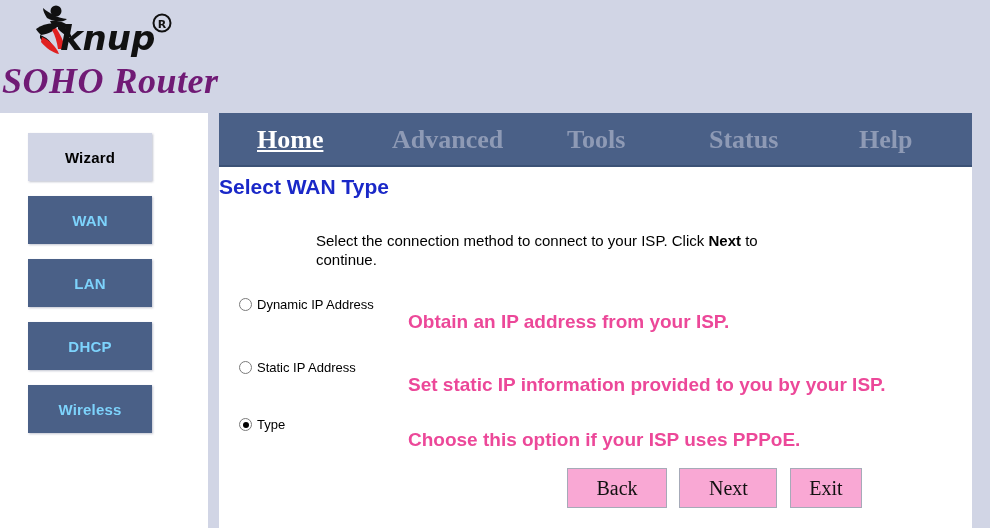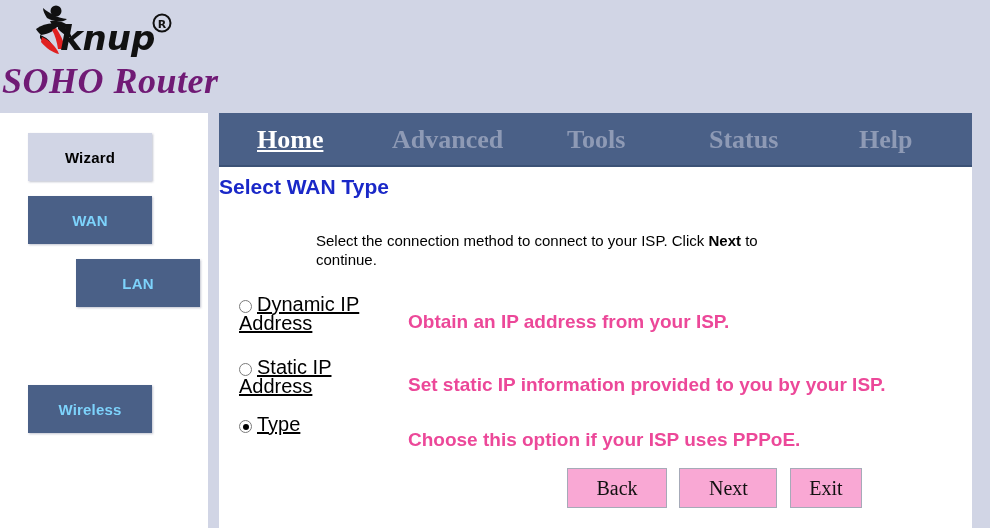--- a/index.html
+++ b/index.html
@@ -79,21 +79,21 @@
     justify-content: center;
     box-shadow: 1px 1px 2px rgba(120,125,150,0.45);
     letter-spacing: 0.2px;
   }
   .side-btn.active {
     background: #d1d5e5;
     color: #000000;
   }
   .sb0 { top: 20px; }
   .sb1 { top: 83px; }
-  .sb2 { top: 146px; margin-left: 48px; }
+  .sb2 { top: 146px; }
   .sb3 { top: 209px; }
   .sb4 { top: 272px; }
 
   
   .gutter {
     position: absolute;
     left: 208px;
     top: 113px;
     width: 11px;
     height: 415px;
@@ -177,24 +177,23 @@
   }
   .or0 { top: 182px; }
   .or1 { top: 245px; }
   .or2 { top: 302px; }
 
   .opt-label {
     position: absolute;
     left: 0;
     top: 0;
     width: 150px;
-    font-size: 20px;
+    font-size: 13px;
     color: #000000;
     line-height: 19px;
-    text-decoration: underline;
   }
   .radio {
     display: inline-block;
     width: 13px;
     height: 13px;
     border: 1px solid #7b7b7b;
     border-radius: 50%;
     background: #ffffff;
     vertical-align: -2px;
     margin-right: 5px;
@@ -286,20 +285,23 @@
   <div class="sidebar">
     <div class="side-btn active sb0">
       <span>Wizard</span>
     </div>
     <div class="side-btn sb1">
       <span>WAN</span>
     </div>
     <div class="side-btn sb2">
       <span>LAN</span>
     </div>
+    <div class="side-btn sb3">
+      <span>DHCP</span>
+    </div>
     <div class="side-btn sb4">
       <span>Wireless</span>
     </div>
   </div>
 
   <div class="gutter"></div>
   <div class="rightpad"></div>
 
   <div class="content">
 

